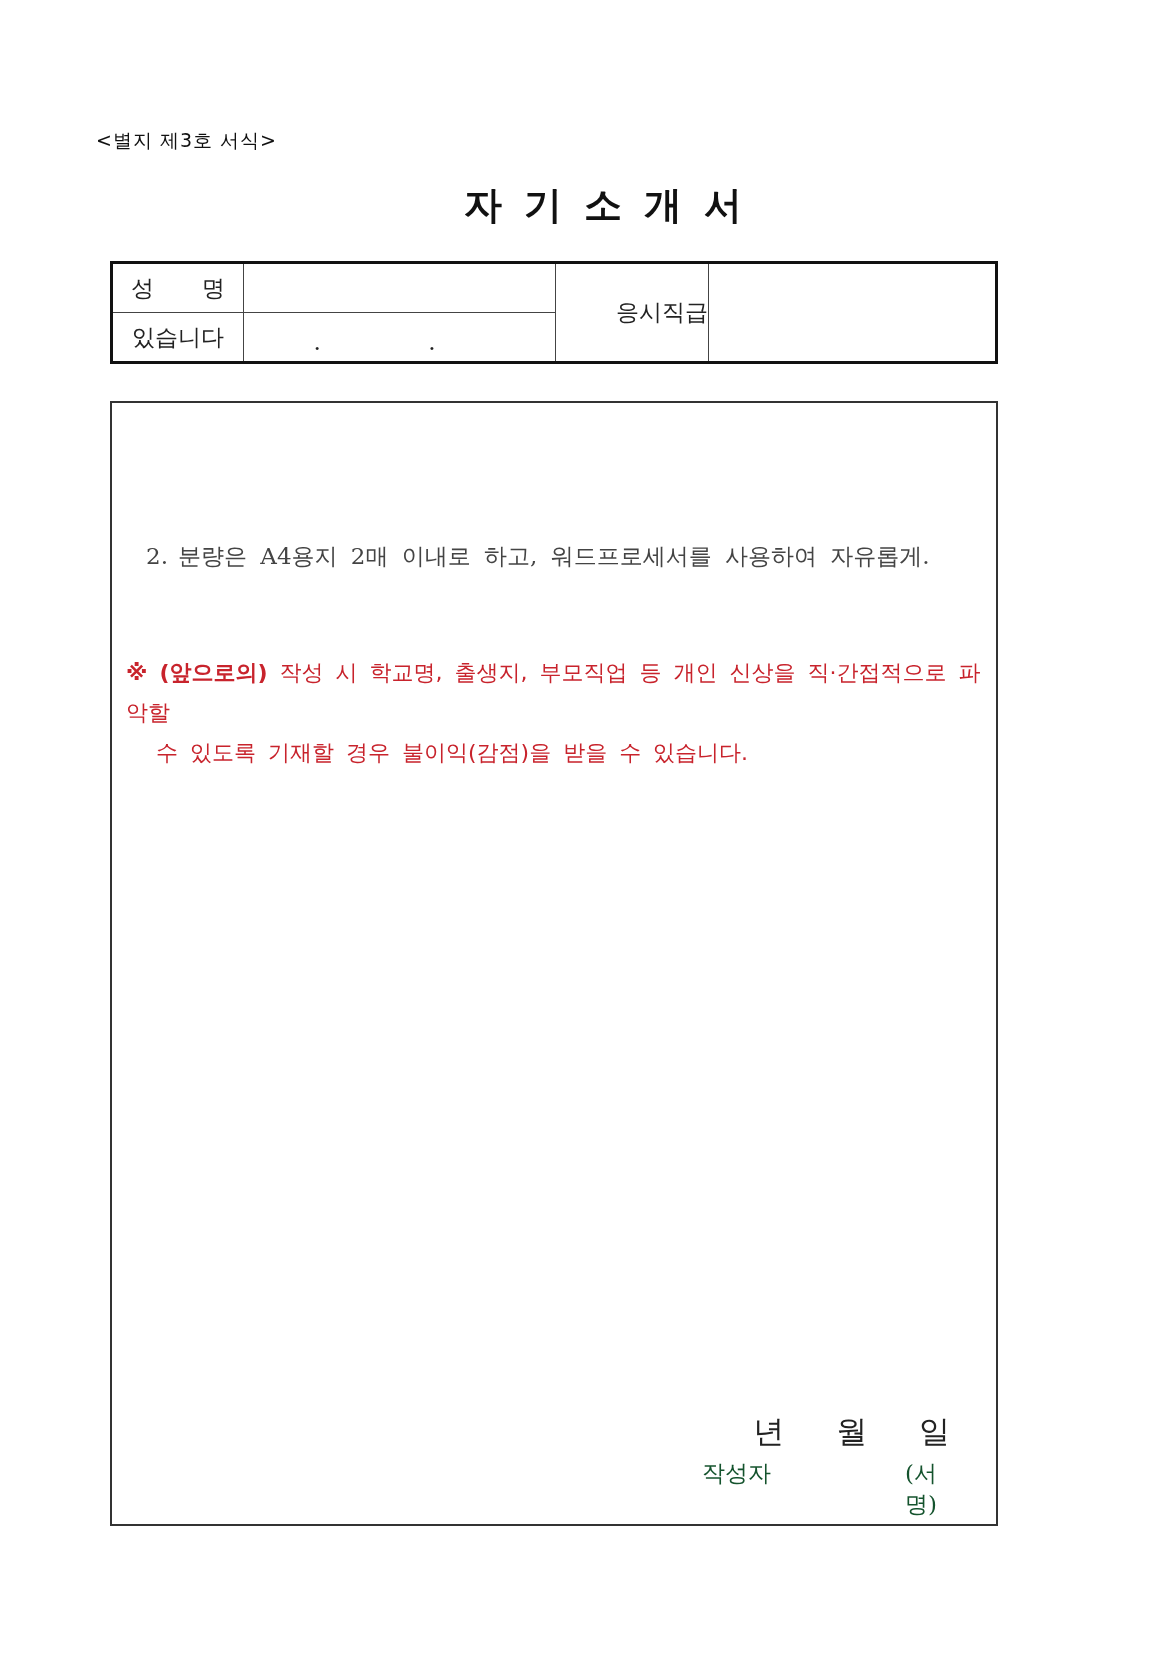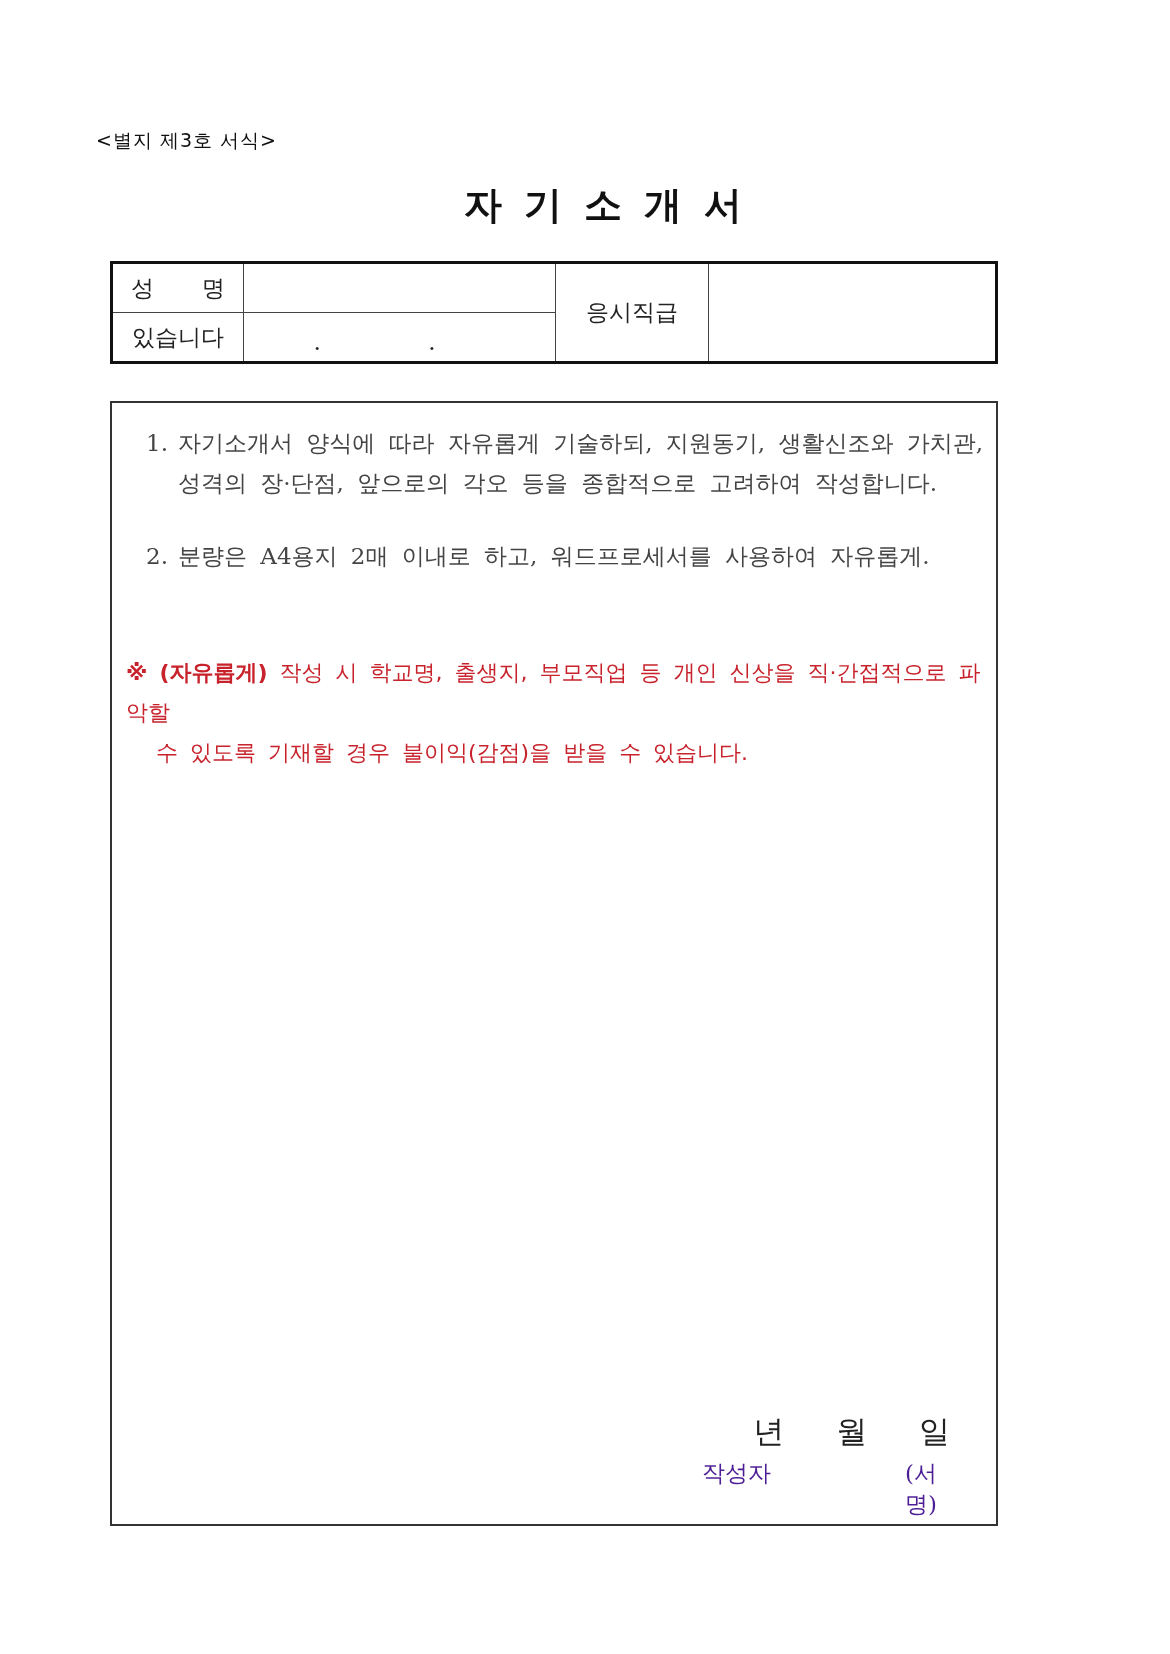--- a/index.html
+++ b/index.html
@@ -10,34 +10,34 @@
   .title { position: absolute; left: 0; width: 1170px; top: 180px; text-align: center;
            font-family: "DejaVu Sans", "Liberation Sans", sans-serif; font-size: 38px; font-weight: bold;
            letter-spacing: 22px; color: #111; margin-left: 29px; }
   .info-table { position: absolute; left: 110px; top: 261px; width: 888px; height: 100px;
                 border: 3px solid #111; box-sizing: border-box; border-collapse: collapse; }
   .info-table td { border: 1px solid #444; padding: 0; font-size: 23px; color: #222; }
   .lbl { text-align: center; width: 130px; }
   .lbl-name { display: flex; justify-content: space-between; padding: 0 18px !important; }
   .val { width: 311px; }
   .birth-dots { text-align: center; letter-spacing: 50px; font-size: 22px; padding-top: 10px !important; }
-  .lbl2 { width: 152px; text-align: center; }
+  .lbl2 { width: 152px; text-align: right; }
   .content-box { position: absolute; left: 110px; top: 401px; width: 888px; height: 1125px;
                  border: 2px solid #333; box-sizing: border-box; }
   .item { position: absolute; font-size: 23px; color: #444; line-height: 40px; word-spacing: 6px; }
   .item .num { display: inline-block; width: 32px; }
   .item .indent { padding-left: 32px; }
   .notice { position: absolute; left: 14px; top: 250px; width: 860px; font-size: 22px;
             color: #c8232c; line-height: 40px; word-spacing: 5px;
             font-family: "DejaVu Sans", "Liberation Sans", sans-serif; }
   .notice .bold { font-weight: bold; }
   .notice .indent { padding-left: 30px; }
   .date-line { position: absolute; top: 1008px; right: 46px; font-size: 31px; color: #222; }
   .date-line span { display: inline-block; margin-left: 42px; }
-  .sign-line { position: absolute; top: 1055px; left: 590px; font-size: 23px; color: #4c1d95; width: 250px; }
+  .sign-line { position: absolute; top: 1055px; left: 590px; font-size: 23px; color: #14532d; width: 250px; }
   .sign-line .sig { position: absolute; left: 193px; margin-left: 10px; }
 </style>
 </head>
 <body>
 
 <div class="form-label">&lt;별지 제3호 서식&gt;</div>
 
 <div class="title">자기소개서</div>
 
 <table class="info-table">
@@ -54,32 +54,28 @@
     <td rowspan="2"></td>
   </tr>
   <tr style="height:50px;">
     <td class="lbl">있습니다</td>
     <td class="val birth-dots">. .</td>
   </tr>
 </tbody>
   </table>
 
 <div class="content-box">
-  <div class="item" style="left:34px; top:20px;">
-    <div><span class="num">1.</span><span>자기소개서 양식에 따라 자유롭게 기술하되, 지원동기, 생활신조와 가치관,</span></div>
-    <div class="indent">성격의 장·단점, 앞으로의 각오 등을 종합적으로 고려하여 작성합니다.</div>
-  </div>
   <div class="item" style="left:34px; top:133px;">
     <div><span class="num">2.</span><span>분량은 A4용지 2매 이내로 하고, 워드프로세서를 사용하여 자유롭게.</span></div>
   </div>
 
   <div class="notice">
     <div>
       <span class="bold">※</span>
-      <span class="bold">(자유롭게)</span>
+      <span class="bold">(앞으로의)</span>
       <span>작성 시 학교명, 출생지, 부모직업 등 개인 신상을 직·간접적으로 파악할</span>
     </div>
     <div class="indent">수 있도록 기재할 경우 불이익(감점)을 받을 수 있습니다.</div>
   </div>
 
   <div class="date-line">
     <span>년</span>
     <span>월</span>
     <span>일</span>
   </div>

